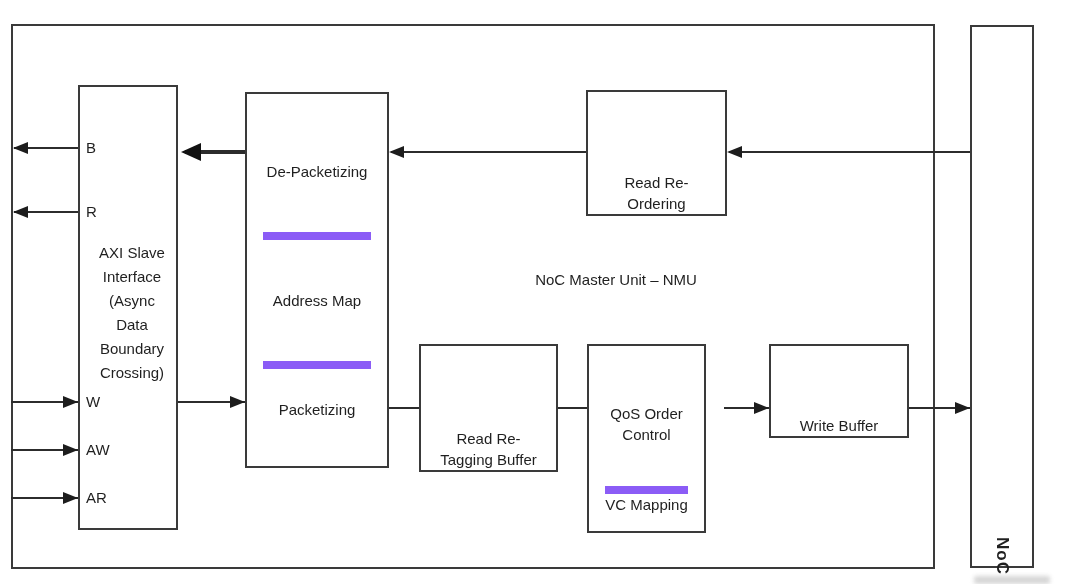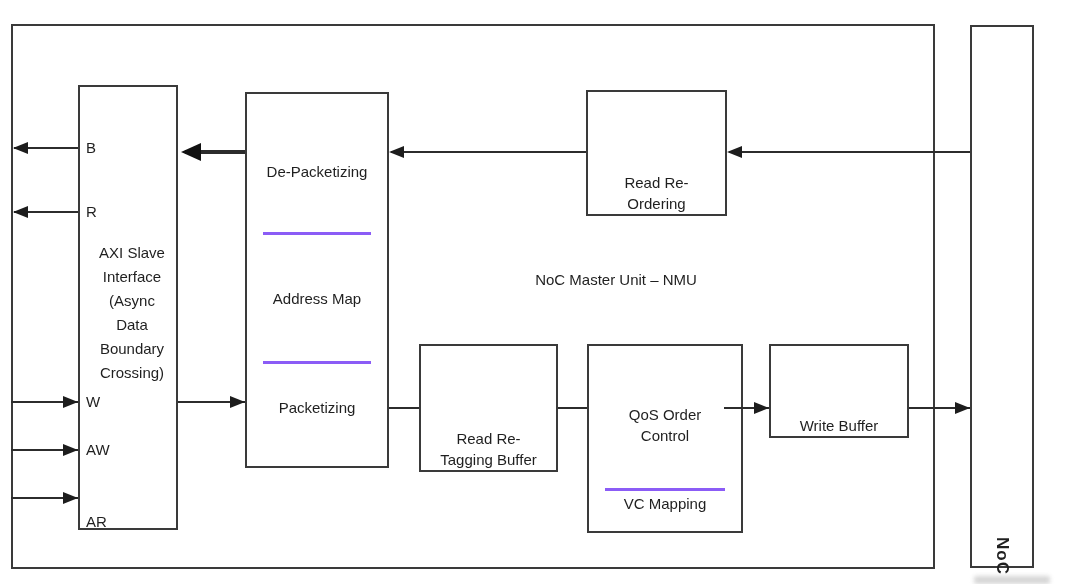--- a/index.html
+++ b/index.html
@@ -11,21 +11,21 @@
     position:absolute; border:2px solid #3a3a3a; background:#ffffff;
     box-sizing:border-box; display:flex; align-items:flex-end; justify-content:center;
   }
   .lbl {
     font-size:15px; line-height:21px; text-align:center; white-space:pre-line;
     color:#1f1f1f;
   }
   .outer { border-width:2px; background:transparent; }
   .stack { flex-direction:column; align-items:stretch; justify-content:flex-start; padding:16px; }
   .cell { display:flex; align-items:center; justify-content:center; box-sizing:border-box; }
-  .cell + .cell { border-top:3px solid #8b5cf6;align-items:center; }
+  .cell + .cell { border-top:8px solid #8b5cf6;align-items:center; }
   .noc-label { font-size:17px; font-weight:bold; transform:rotate(90deg); letter-spacing:1px; white-space:nowrap; }
   .port { position:absolute; font-size:15px; line-height:16px; color:#1f1f1f; }
   .axi-title { position:absolute; left:80px; top:241px; width:104px; text-align:center;
     font-size:15px; line-height:24px; white-space:pre-line; }
   .center-title { position:absolute; left:466px; top:271px; width:300px; text-align:center;
     font-size:15px; color:#1f1f1f; }
   .line { position:absolute; background:#2c2c2c; }
   .ah { position:absolute; width:0; height:0; }
   .ah-l { border-top:6px solid transparent; border-bottom:6px solid transparent; border-right:15px solid #1d1d1d; }
   .ah-r { border-top:6px solid transparent; border-bottom:6px solid transparent; border-left:15px solid #1d1d1d; }
@@ -42,21 +42,21 @@
 
   <div class="box" style="left:970px; top:25px; width:64px; height:543px;">
     <span class="noc-label">NoC</span>
   </div>
 
   <div class="box" style="left:78px; top:85px; width:100px; height:445px;"></div>
   <span class="port" style="left:86px; top:140px;">B</span>
   <span class="port" style="left:86px; top:204px;">R</span>
   <span class="port" style="left:86px; top:394px;">W</span>
   <span class="port" style="left:86px; top:442px;">AW</span>
-  <span class="port" style="left:86px; top:514px;">AR</span>
+  <span class="port" style="left:86px; top:490px;">AR</span>
   <div class="axi-title">AXI Slave
 Interface
 (Async
 Data
 Boundary
 Crossing)</div>
 
   <div class="box stack" style="left:245px; top:92px; width:144px; height:376px;">
     <div class="cell" style="height:122px;">
       <span class="lbl">De-Packetizing</span>
@@ -72,21 +72,21 @@
   <div class="box" style="left:586px; top:90px; width:141px; height:126px;">
     <span class="lbl">Read Re-
 Ordering</span>
   </div>
 
   <div class="box" style="left:419px; top:344px; width:139px; height:128px;">
     <span class="lbl">Read Re-
 Tagging Buffer</span>
   </div>
 
-  <div class="box stack" style="left:587px; top:344px; width:156px; height:189px;">
+  <div class="box stack" style="left:587px; top:344px; width:119px; height:189px;">
     <div class="cell" style="height:126px;">
       <span class="lbl">QoS Order
 Control</span>
     </div>
     <div class="cell" style="flex:1;">
       <span class="lbl">VC Mapping</span>
     </div>
   </div>
 
   <div class="box" style="left:769px; top:344px; width:140px; height:94px;">

